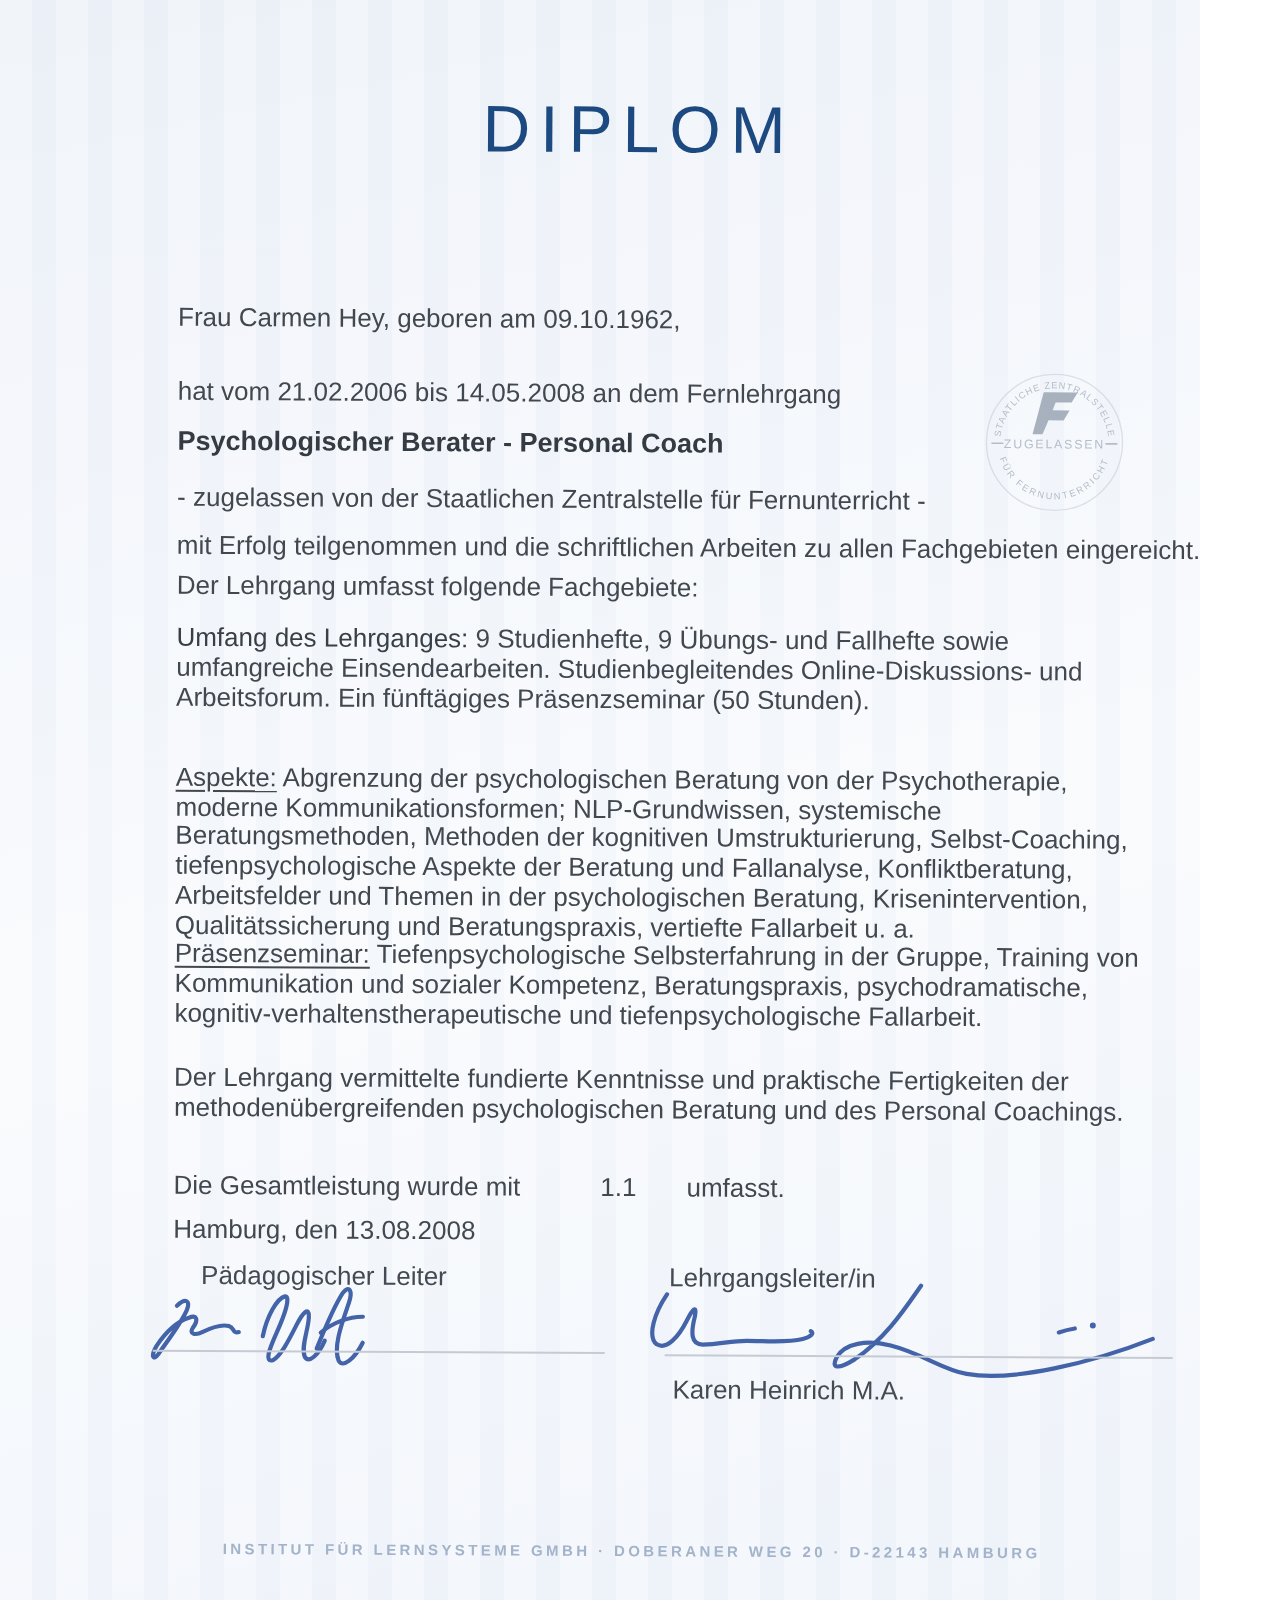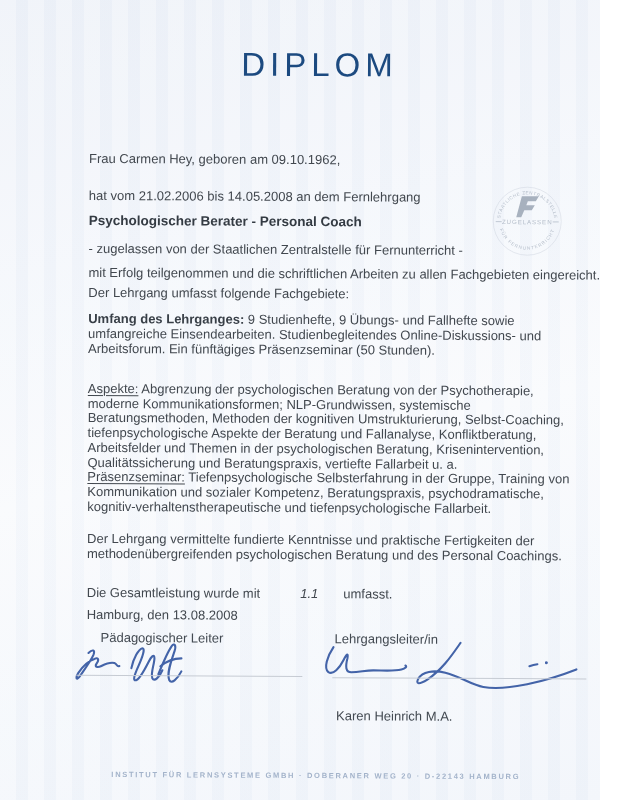--- a/index.html
+++ b/index.html
@@ -11,27 +11,27 @@
       linear-gradient(168deg,#edf1f8 0%,#f3f6fb 30%,#f8fafd 55%,#f0f4fa 100%);
     color:#42484f;
     font-size:13px;
   }
   .content{position:absolute;inset:0;transform:rotate(.3deg);transform-origin:50% 45%;}
   .abs{position:absolute;white-space:nowrap;}
   .title{
     left:0;top:46px;width:636px;text-align:center;
     font-size:33px;letter-spacing:5px;font-weight:400;color:#1c4a80;
   }
-  .bold{font-weight:bold;color:#383f47;}
+  .bold{font-weight:normal;color:#383f47;}
   .coursename{font-size:13.5px;font-weight:bold;color:#343b43;}
   .para{position:absolute;font-size:13px;}
   .para .pl{line-height:14.7px;white-space:nowrap;}
   .scope .pl{line-height:15.2px;}
   .u{text-decoration:underline;text-underline-offset:2px;}
-  .gradeline .gval{display:inline-block;margin-left:40px;font-style:italic;}
+  .gradeline .gval{display:inline-block;margin-left:40px;}
   .gradeline .gsuf{display:inline-block;margin-left:25px;}
   .sigline{position:absolute;height:1px;background:#c6cbd3;}
   .sigrole{font-size:13px;color:#434a52;}
   .signame{font-size:13px;color:#434a52;}
   .footer{
     position:absolute;left:0;top:771px;width:636px;text-align:center;
     font-size:7.5px;letter-spacing:1.7px;color:#a3b3ca;font-weight:bold;
   }
   .seal{position:absolute;left:490px;top:183px;opacity:.82;}
   .seal text{fill:#a7b1bf;}
@@ -123,18 +123,18 @@
         <path d="M12,9 C6,18 2,30 7,34 C12,37 18,30 22,22 C25,16 27,14 26,20 C24,28 24,34 30,34 C38,34 44,32 52,32 C62,32 72,33 80,31 C84,30 86,28 84,27"></path>
         <path d="M139,4 C132,14 122,30 106,41 C98,46 94,46 97,40 C101,33 112,31 124,34 C140,38 150,46 162,48 C185,52 225,42 255,30"></path>
         <path d="M208,27 C211,26 213,25.5 216,25"></path>
       </g>
       <circle cx="225" cy="23.5" r="1.5" fill="#2b4f9d" opacity="0.88"></circle>
     </svg>
 
     <div class="sigline" style="left:78px;top:676px;width:226px;"></div>
     <div class="sigline" style="left:334px;top:677px;width:254px;"></div>
 
-    <div class="abs signame" style="left:338px;top:708px;">Karen Heinrich M.A.</div>
+    <div class="abs signame" style="left:338px;top:687px;">Karen Heinrich M.A.</div>
 
     <div class="footer">INSTITUT FÜR LERNSYSTEME GMBH · DOBERANER WEG 20 · D-22143 HAMBURG</div>
 
   </div>
 </div>
 
 </body></html>

